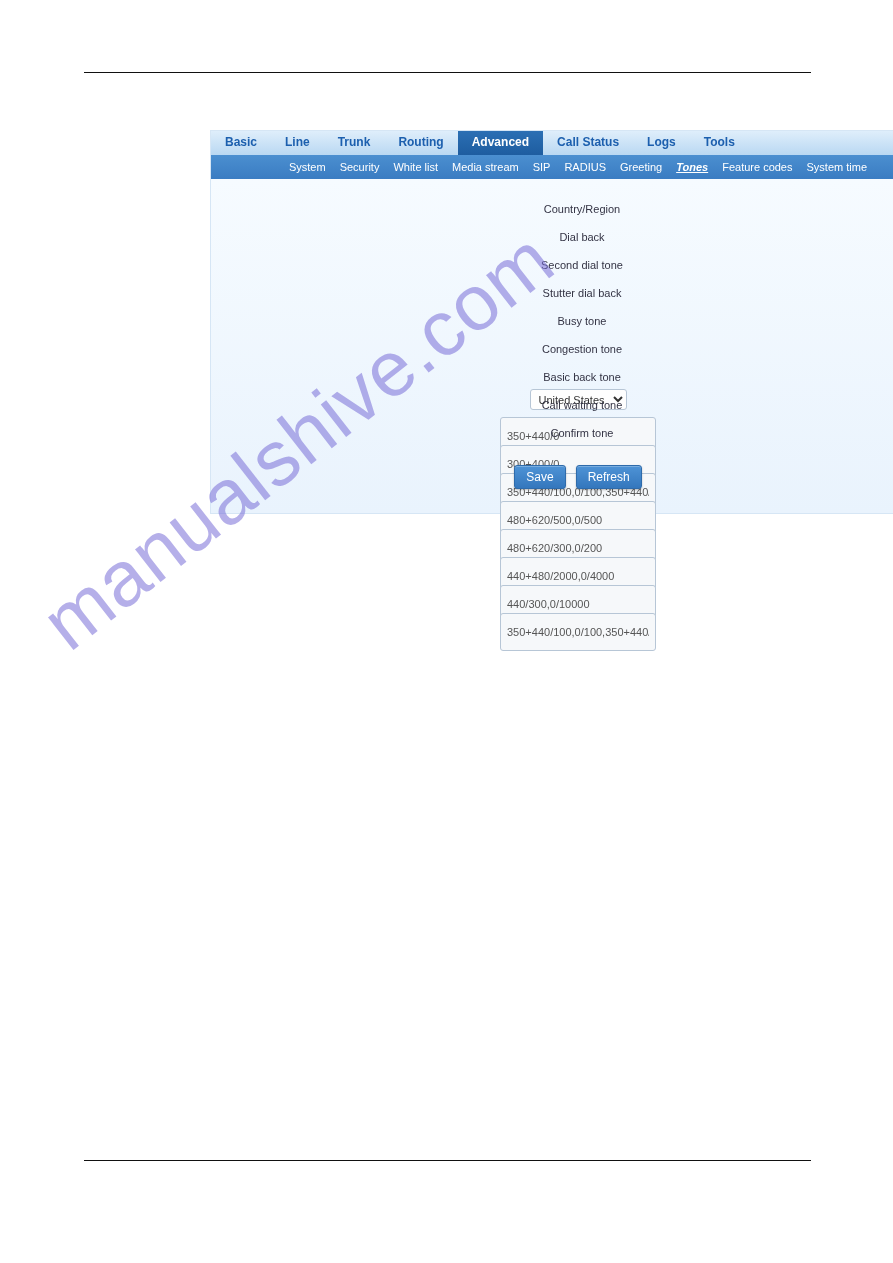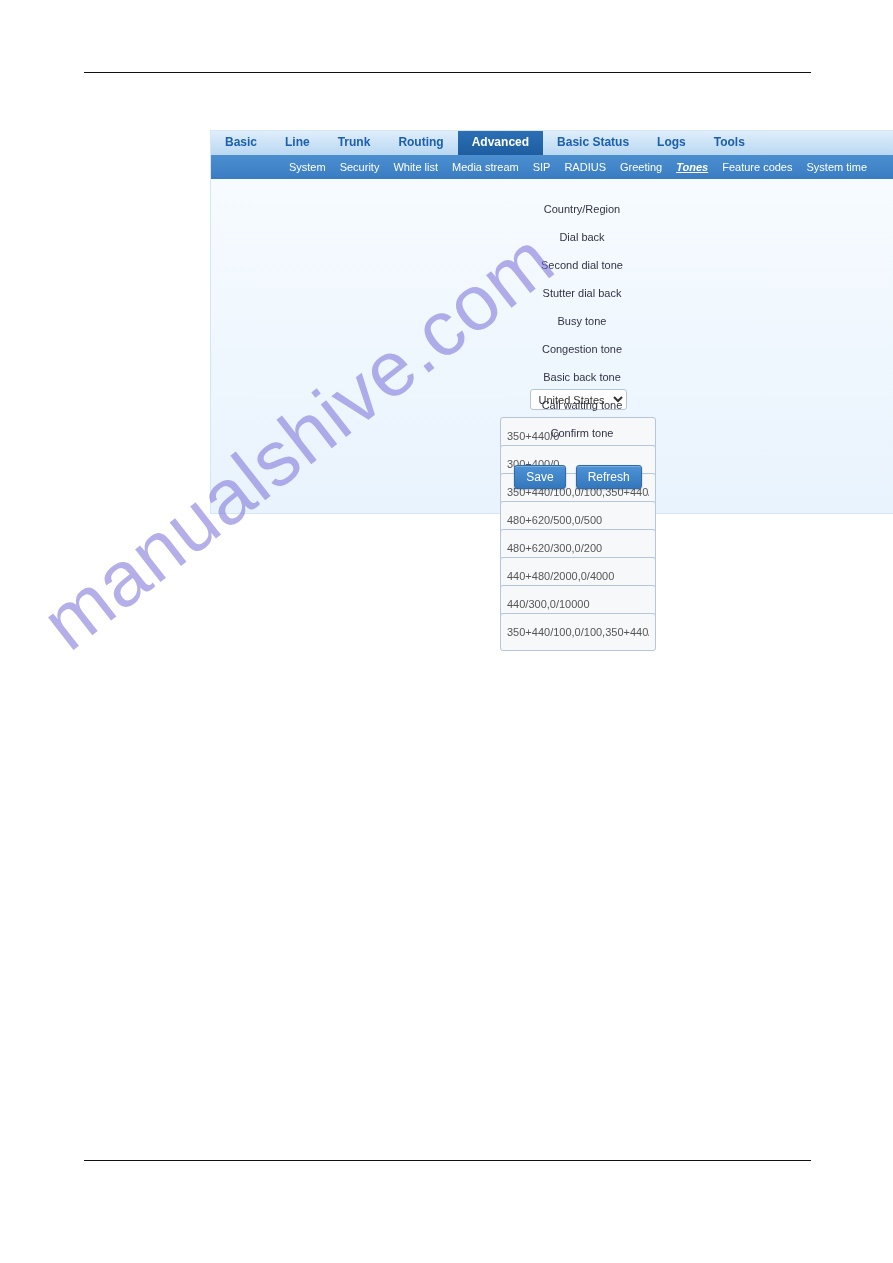--- a/index.html
+++ b/index.html
@@ -144,21 +144,21 @@
 <div class="page-rule-top"></div>
 
 <div class="app-panel">
 
   <div class="main-tabs">
     <div class="main-tab">Basic</div>
     <div class="main-tab">Line</div>
     <div class="main-tab">Trunk</div>
     <div class="main-tab">Routing</div>
     <div class="main-tab active">Advanced</div>
-    <div class="main-tab">Basic Status</div>
+    <div class="main-tab">Call Status</div>
     <div class="main-tab">Logs</div>
     <div class="main-tab">Tools</div>
   </div>
 
   <div class="sub-tabs">
     <span class="sub-tab">System</span>
     <span class="sub-tab">Security</span>
     <span class="sub-tab">White list</span>
     <span class="sub-tab">Media stream</span>
     <span class="sub-tab">SIP</span>

